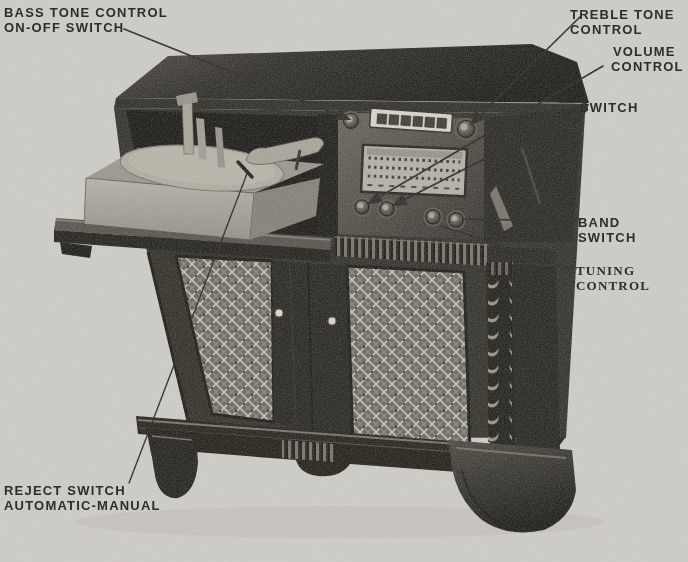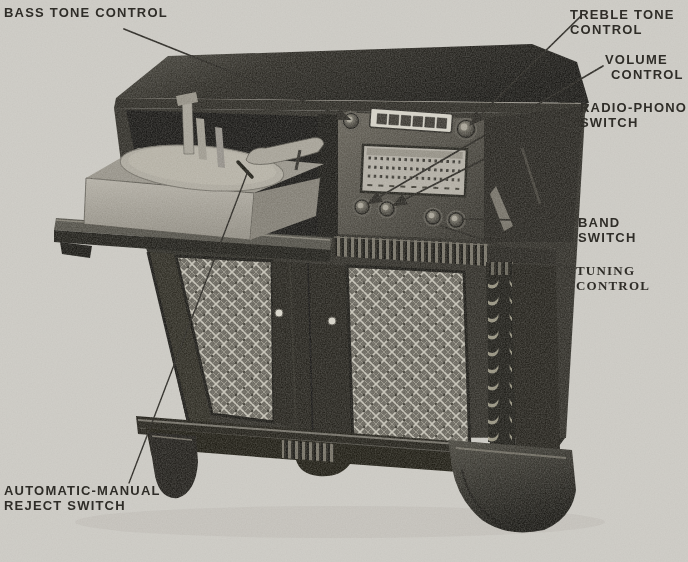--- a/index.html
+++ b/index.html
@@ -14,21 +14,21 @@
     position:absolute;
     font:700 13px/15px "Liberation Sans",sans-serif;
     letter-spacing:1.2px;
     color:#2f2d28;
     white-space:nowrap;
     text-transform:uppercase;
   }
   .callout .ln{display:block;}
   #callout-bass{left:4px;top:5px;}
   #callout-treble{left:570px;top:7px;}
-  #callout-volume{left:605px;top:52px;}
+  #callout-volume{left:605px;top:44px;text-align:center;}
   #callout-volume .ln2{margin-left:6px;}
   #callout-radio-phono{left:580px;top:100px;}
   #callout-band{left:578px;top:215px;}
   #callout-tuning{left:576px;top:263px;font-family:Liberation Serif, serif;}
   #callout-motor{left:4px;top:483px;}
 </style>
 </head>
 <body>
 
 <div id="stage">
@@ -237,45 +237,45 @@
     <line x1="576" y1="221" x2="464" y2="219"></line>
     <line x1="572" y1="269" x2="441" y2="226"></line>
     <line x1="129" y1="483" x2="248" y2="171" stroke-width="1.4"></line>
   </g>
 
   <rect width="688" height="562" filter="url(#grain)" opacity="0.5"></rect>
 </svg>
 
 <div id="callout-bass" class="callout">
   <span class="ln">BASS TONE CONTROL</span>
+  <span class="ln">ON-OFF SWITCH</span>
 </div>
 
 <div id="callout-treble" class="callout">
   <span class="ln">TREBLE TONE</span>
   <span class="ln">CONTROL</span>
 </div>
 
 <div id="callout-volume" class="callout">
   <span class="ln">VOLUME</span>
   <span class="ln ln2">CONTROL</span>
 </div>
 
 <div id="callout-radio-phono" class="callout">
-  <span class="ln">RADIO-PHONO</span>
   <span class="ln">SWITCH</span>
 </div>
 
 <div id="callout-band" class="callout">
   <span class="ln">BAND</span>
   <span class="ln">SWITCH</span>
 </div>
 
 <div id="callout-tuning" class="callout">
   <span class="ln">TUNING</span>
   <span class="ln">CONTROL</span>
 </div>
 
 <div id="callout-motor" class="callout">
+  <span class="ln">REJECT SWITCH</span>
   <span class="ln">AUTOMATIC-MANUAL</span>
-  <span class="ln">REJECT SWITCH</span>
 </div>
 
 </div>
 
 </body></html>

